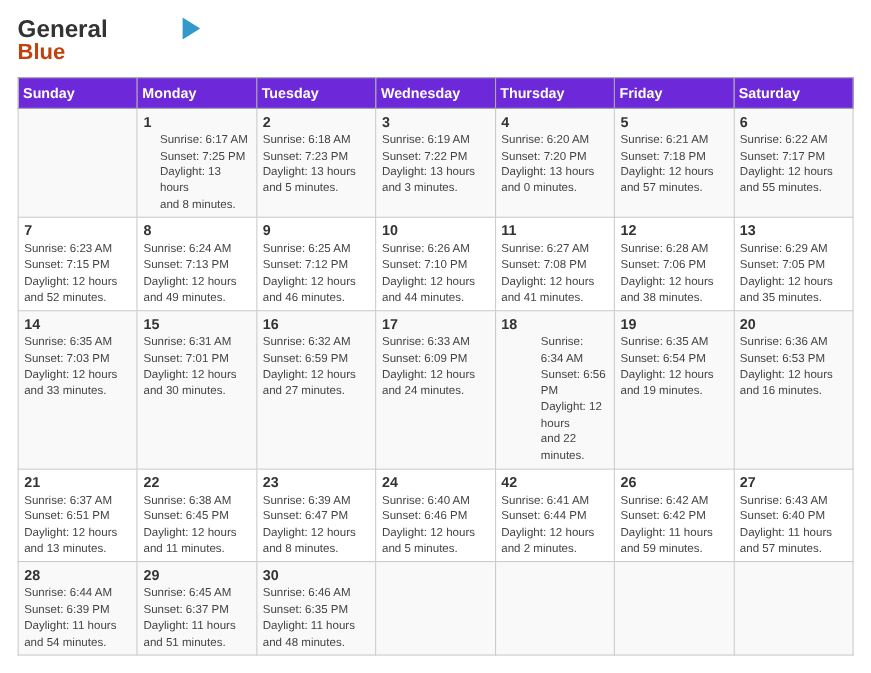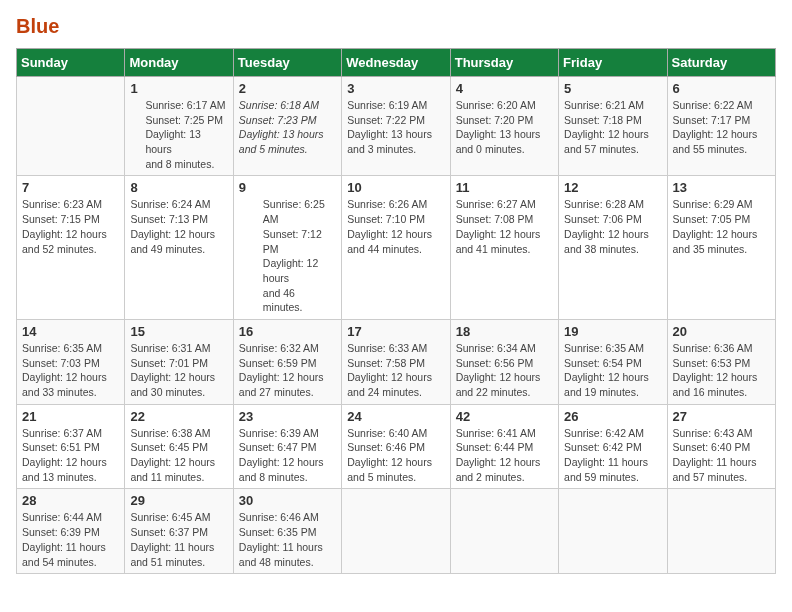--- a/index.html
+++ b/index.html
@@ -53,21 +53,21 @@
       font-size: 15px;
       font-weight: normal;
       color: #555;
     }
     table {
       width: 100%;
       border-collapse: collapse;
       table-layout: fixed;
     }
     thead tr th {
-      background: #15803d;
+      background: #6d28d9;
       color: #fff;
       font-size: 13px;
       font-weight: bold;
       padding: 6px 4px;
       text-align: left;
       border: 1px solid #aaa;
     }
     tbody tr td {
       border: 1px solid #ccc;
       vertical-align: top;
@@ -88,20 +88,26 @@
       line-height: 1.4;
     }
     tbody tr:nth-child(odd) td { background: #f9f9f9; }
     tbody tr:nth-child(even) td { background: #ffffff; }
   </style>
 </head>
 <body>
 
 <div class="header">
   <div class="logo">
+    <div class="logo-line">
+      <span class="logo-text">
+        <span>General</span>
+      </span>
+      <span class="logo-arrow"></span>
+    </div>
     <span class="logo-text" style="color:#c2410c;font-size:20px;">Blue</span>
   </div>
   <div class="title-block">
     <h1></h1>
     <h2></h2>
   </div>
 </div>
 
 <table>
   <thead>
@@ -120,21 +126,21 @@
         <td></td>
         <td>
           <div class="day-num">1</div>
           <div class="day-info" style="white-space: pre-line; margin-left: 15px;">Sunrise: 6:17 AM
 Sunset: 7:25 PM
 Daylight: 13 hours
 and 8 minutes.</div>
         </td>
         <td>
           <div class="day-num">2</div>
-          <div class="day-info" style="white-space: pre-line; font-style: italic;">Sunrise: 6:18 AM
+          <div class="day-info" style="white-space: pre-line;">Sunrise: 6:18 AM
 Sunset: 7:23 PM
 Daylight: 13 hours
 and 5 minutes.</div>
         </td>
         <td>
           <div class="day-num">3</div>
           <div class="day-info" style="white-space: pre-line;">Sunrise: 6:19 AM
 Sunset: 7:22 PM
 Daylight: 13 hours
 and 3 minutes.</div>
@@ -171,21 +177,21 @@
         </td>
         <td>
           <div class="day-num">8</div>
           <div class="day-info" style="white-space: pre-line;">Sunrise: 6:24 AM
 Sunset: 7:13 PM
 Daylight: 12 hours
 and 49 minutes.</div>
         </td>
         <td>
           <div class="day-num">9</div>
-          <div class="day-info" style="white-space: pre-line; margin-left: 24px;">Sunrise: 6:25 AM
+          <div class="day-info" style="white-space: pre-line;">Sunrise: 6:25 AM
 Sunset: 7:12 PM
 Daylight: 12 hours
 and 46 minutes.</div>
         </td>
         <td>
           <div class="day-num">10</div>
           <div class="day-info" style="white-space: pre-line;">Sunrise: 6:26 AM
 Sunset: 7:10 PM
 Daylight: 12 hours
 and 44 minutes.</div>
@@ -230,27 +236,27 @@
         <td>
           <div class="day-num">16</div>
           <div class="day-info" style="white-space: pre-line;">Sunrise: 6:32 AM
 Sunset: 6:59 PM
 Daylight: 12 hours
 and 27 minutes.</div>
         </td>
         <td>
           <div class="day-num">17</div>
           <div class="day-info" style="white-space: pre-line;">Sunrise: 6:33 AM
-Sunset: 7:58 PM
+Sunset: 6:09 PM
 Daylight: 12 hours
 and 24 minutes.</div>
         </td>
         <td>
           <div class="day-num">18</div>
-          <div class="day-info" style="white-space: pre-line;">Sunrise: 6:34 AM
+          <div class="day-info" style="white-space: pre-line; margin-left: 36px;">Sunrise: 6:34 AM
 Sunset: 6:56 PM
 Daylight: 12 hours
 and 22 minutes.</div>
         </td>
         <td>
           <div class="day-num">19</div>
           <div class="day-info" style="white-space: pre-line;">Sunrise: 6:35 AM
 Sunset: 6:54 PM
 Daylight: 12 hours
 and 19 minutes.</div>

